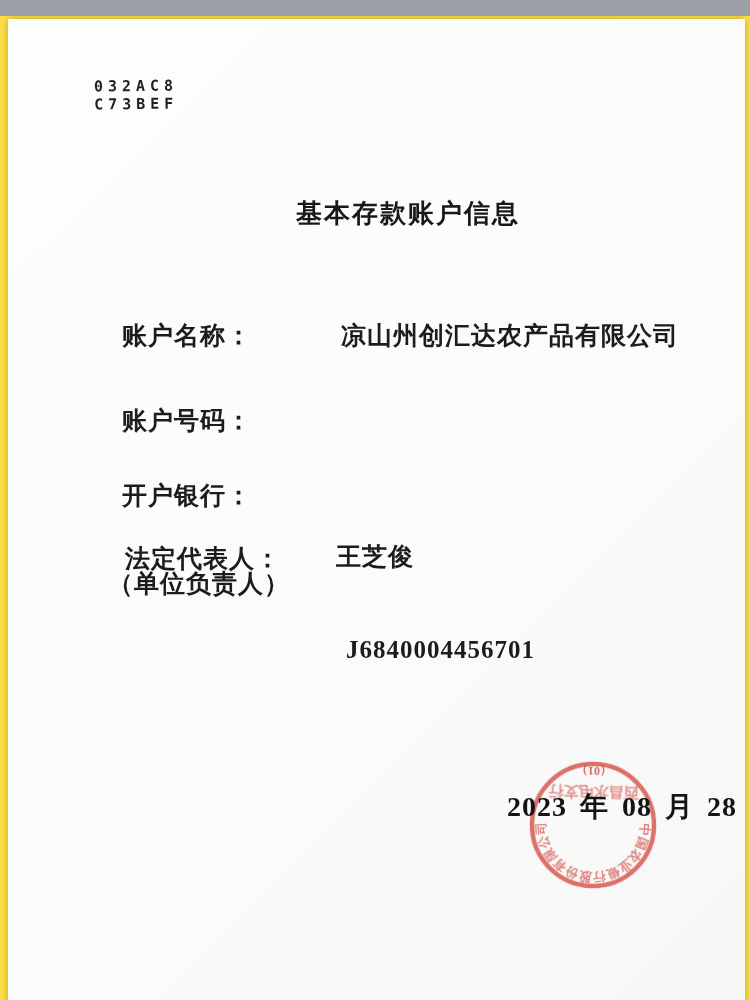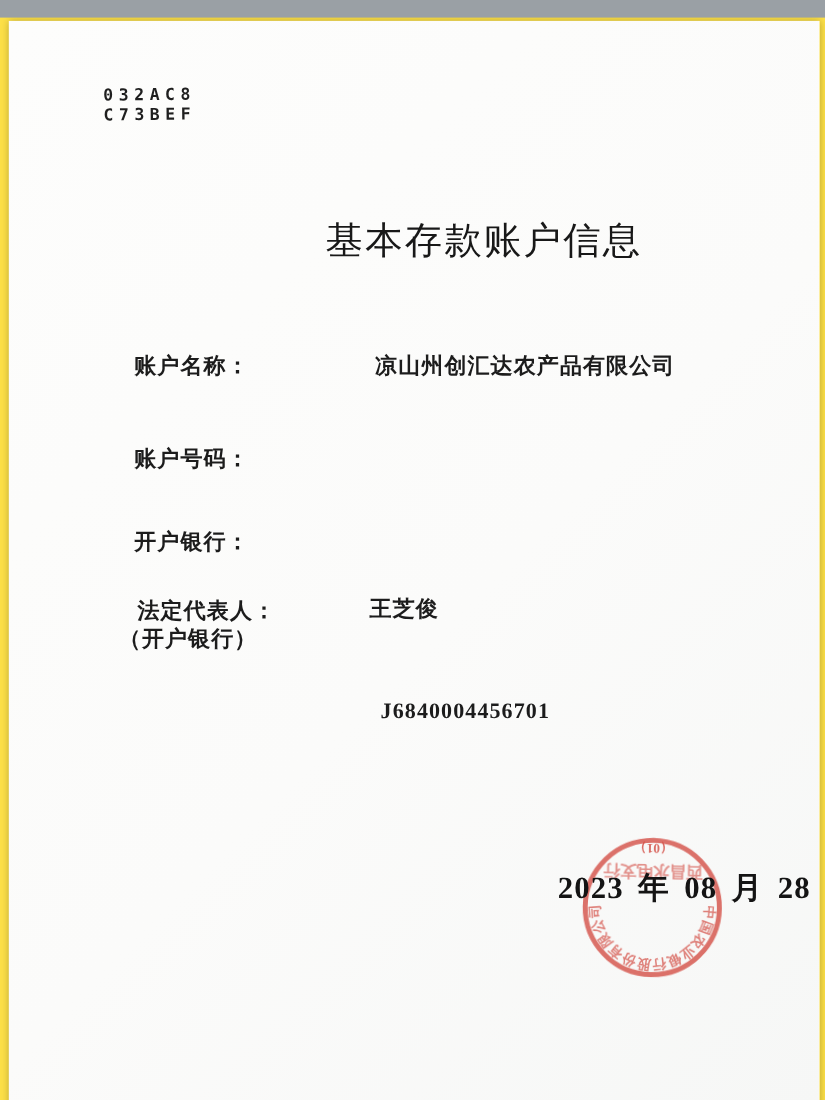--- a/index.html
+++ b/index.html
@@ -28,26 +28,26 @@
   }
   .scan-code{
     position:absolute;left:86px;top:58px;
     font-family:"DejaVu Sans Mono","Liberation Mono",monospace;
     font-weight:bold;font-size:15px;line-height:18px;
     letter-spacing:5px;color:#1f1f1f;
     transform:rotate(-0.6deg);
   }
   .doc-title{
     position:absolute;left:288px;top:177px;margin:0;
-    font-size:34px;font-weight:400;letter-spacing:2px;
+    font-size:26px;font-weight:700;letter-spacing:2px;
     color:#181818;white-space:nowrap;
   }
   .lbl,.val{
     position:absolute;
-    font-size:20px;font-weight:600;color:#1c1c1c;
+    font-size:25px;font-weight:600;color:#1c1c1c;
     white-space:nowrap;letter-spacing:1px;
   }
   .lbl{font-weight:700;}
   #r1-l{left:114px;top:300px;} #r1-v{left:333px;top:300px;}
   #r2-l{left:114px;top:385px;} #r2-v{left:336px;top:385px;letter-spacing:1.5px;}
   #r3-l{left:114px;top:460px;} #r3-v{left:302px;top:459px;font-size:21px;letter-spacing:1.5px;}
   #r4-l{left:117px;top:523px;} #r4-l2{left:100px;top:548px;} #r4-v{left:328px;top:521px;}
   #r5-l{left:114px;top:617px;} #r5-v{left:338px;top:617px;letter-spacing:1px;}
   .doc-date{
     position:absolute;left:499px;top:769px;
@@ -79,21 +79,21 @@
     <h1 class="doc-title">基本存款账户信息</h1>
 
     <span class="lbl" id="r1-l">账户名称：</span>
     <span class="val" id="r1-v">凉山州创汇达农产品有限公司</span>
 
     <span class="lbl" id="r2-l">账户号码：</span>
 
     <span class="lbl" id="r3-l">开户银行：</span>
 
     <span class="lbl" id="r4-l">法定代表人：</span>
-    <span class="lbl" id="r4-l2">（开户银行）</span>
+    <span class="lbl" id="r4-l2">（单位负责人）</span>
     <span class="val" id="r4-v">王芝俊</span>
 
     <span class="val" id="r5-v">J6840004456701</span>
 
     <div class="stamp">
       <svg viewBox="0 0 132 132" xmlns="http://www.w3.org/2000/svg">
         <defs>
           <path id="topArc" d="M 18 66 A 48 48 0 0 1 114 66" fill="none"></path>
         </defs>
         <circle cx="66" cy="66" r="61" fill="none" stroke="#cf382e" stroke-width="4.5" stroke-opacity="0.8"></circle>

